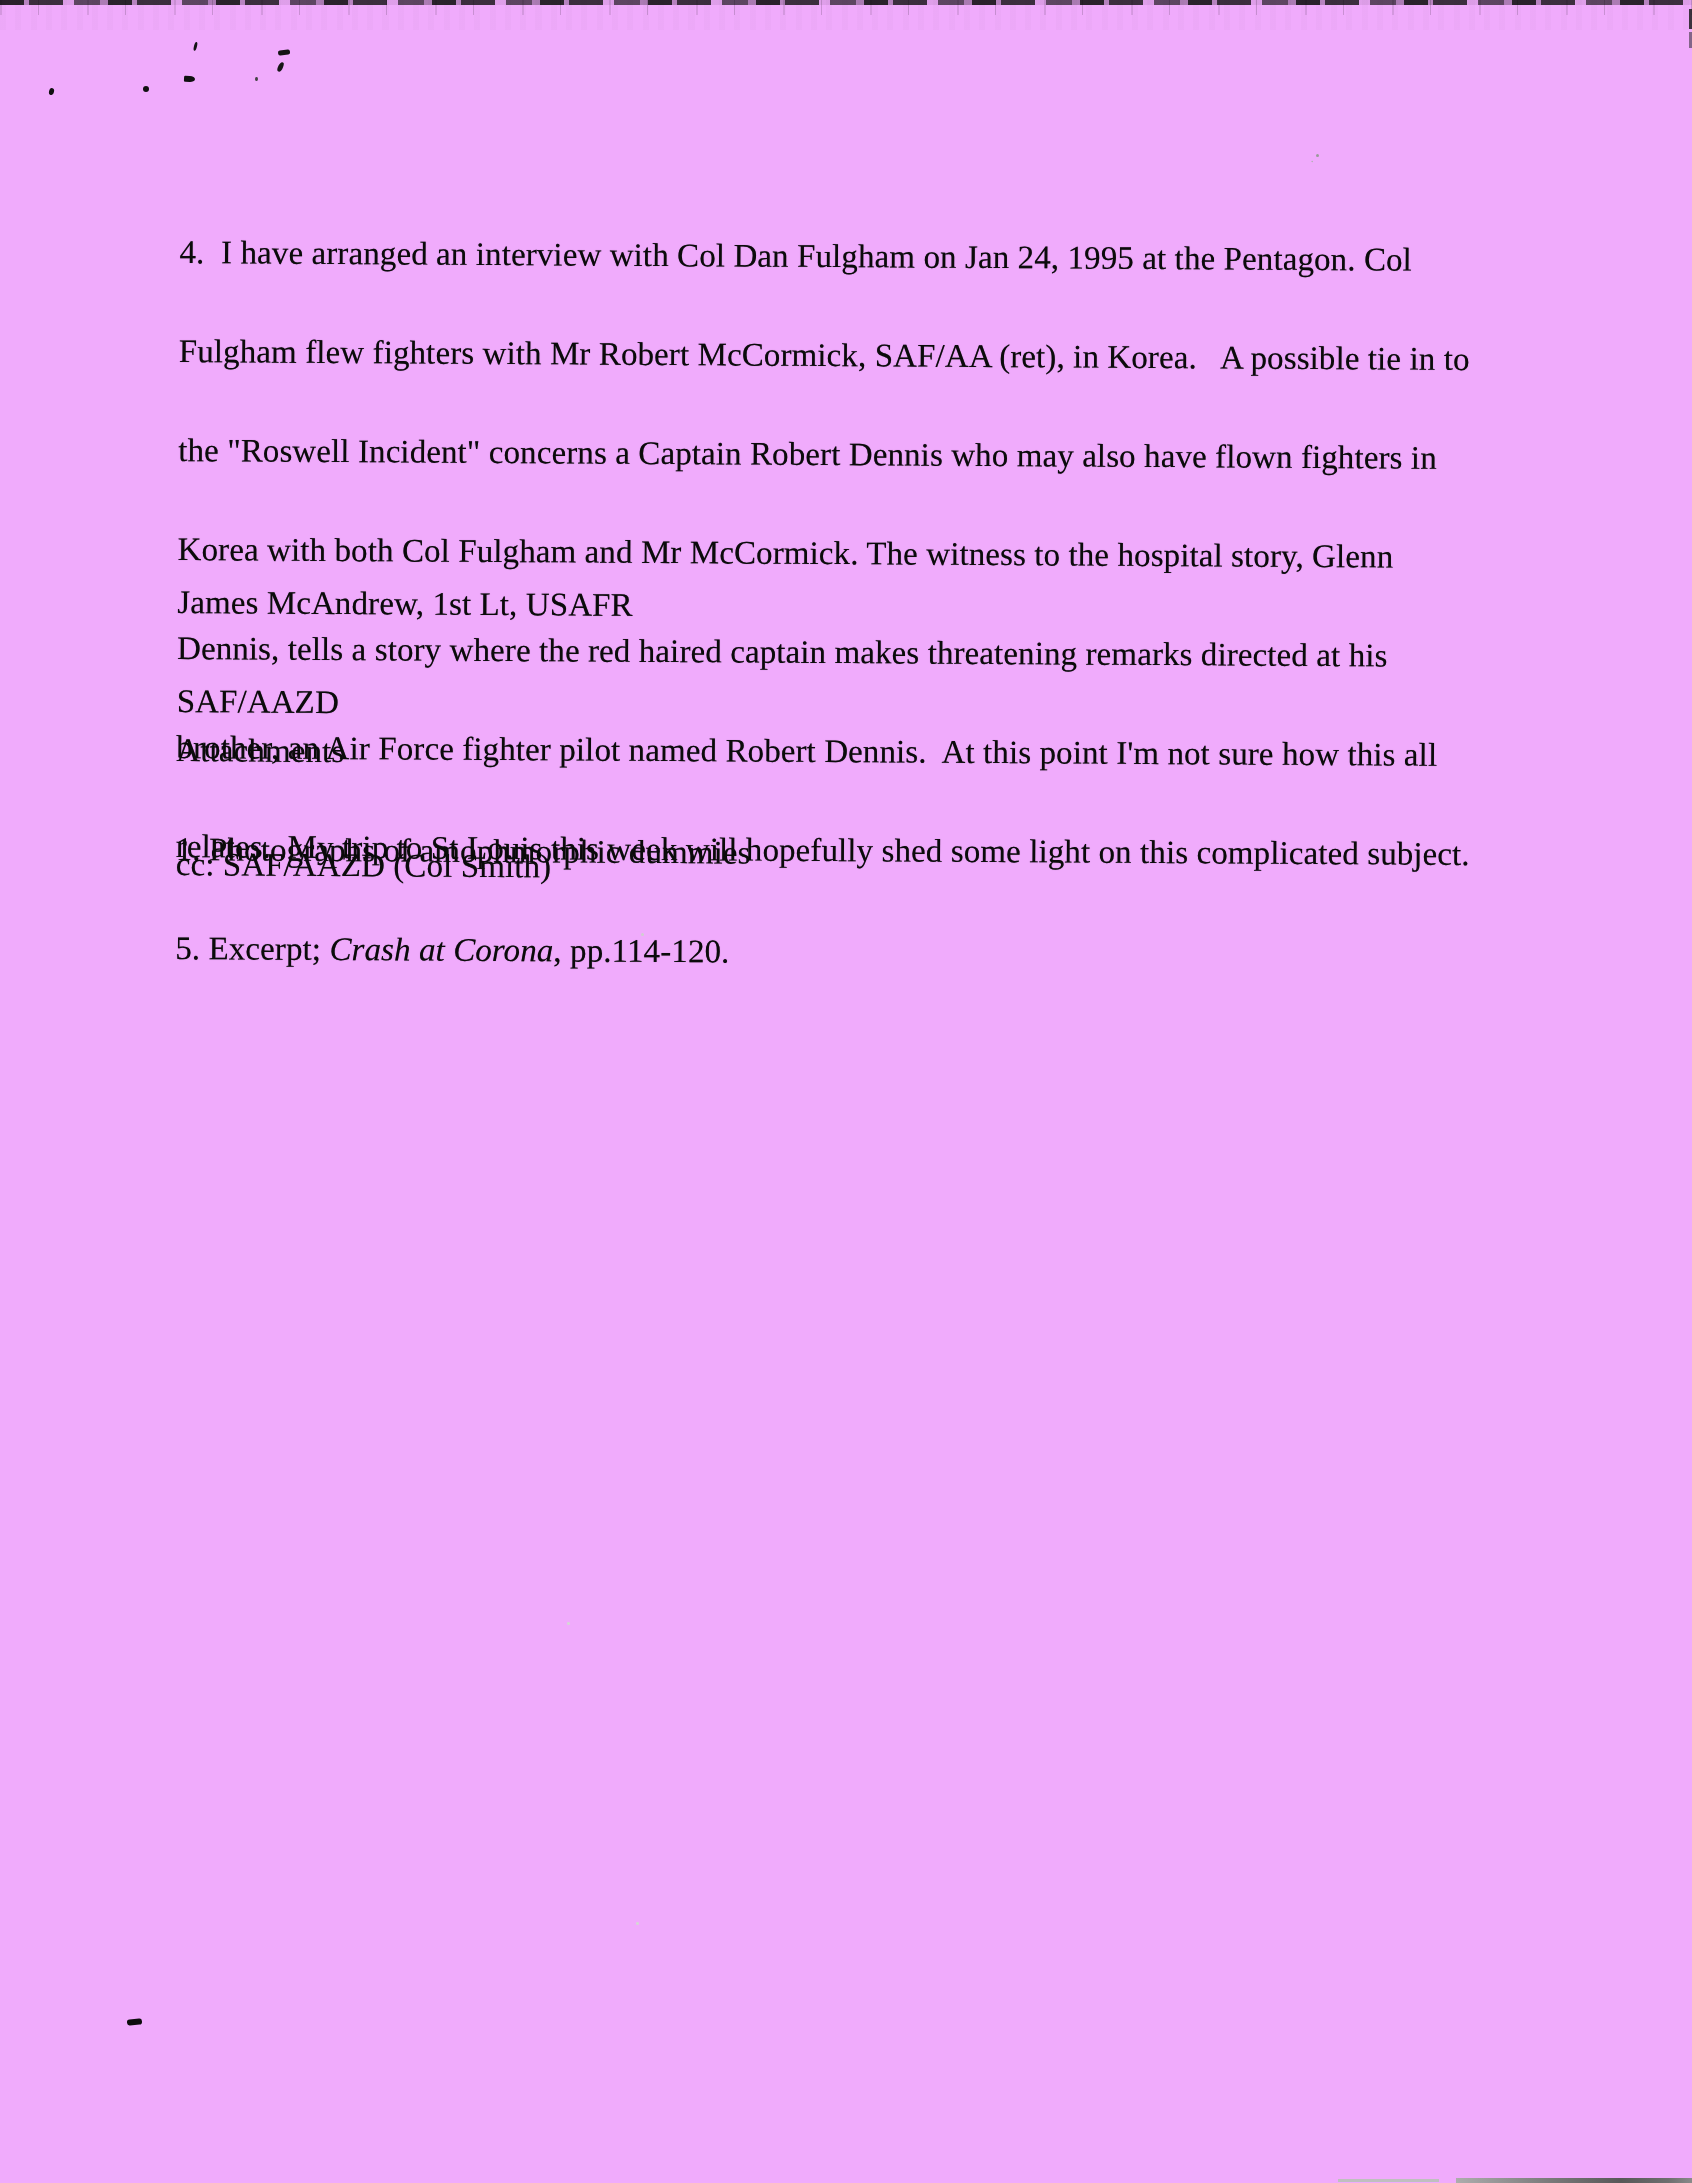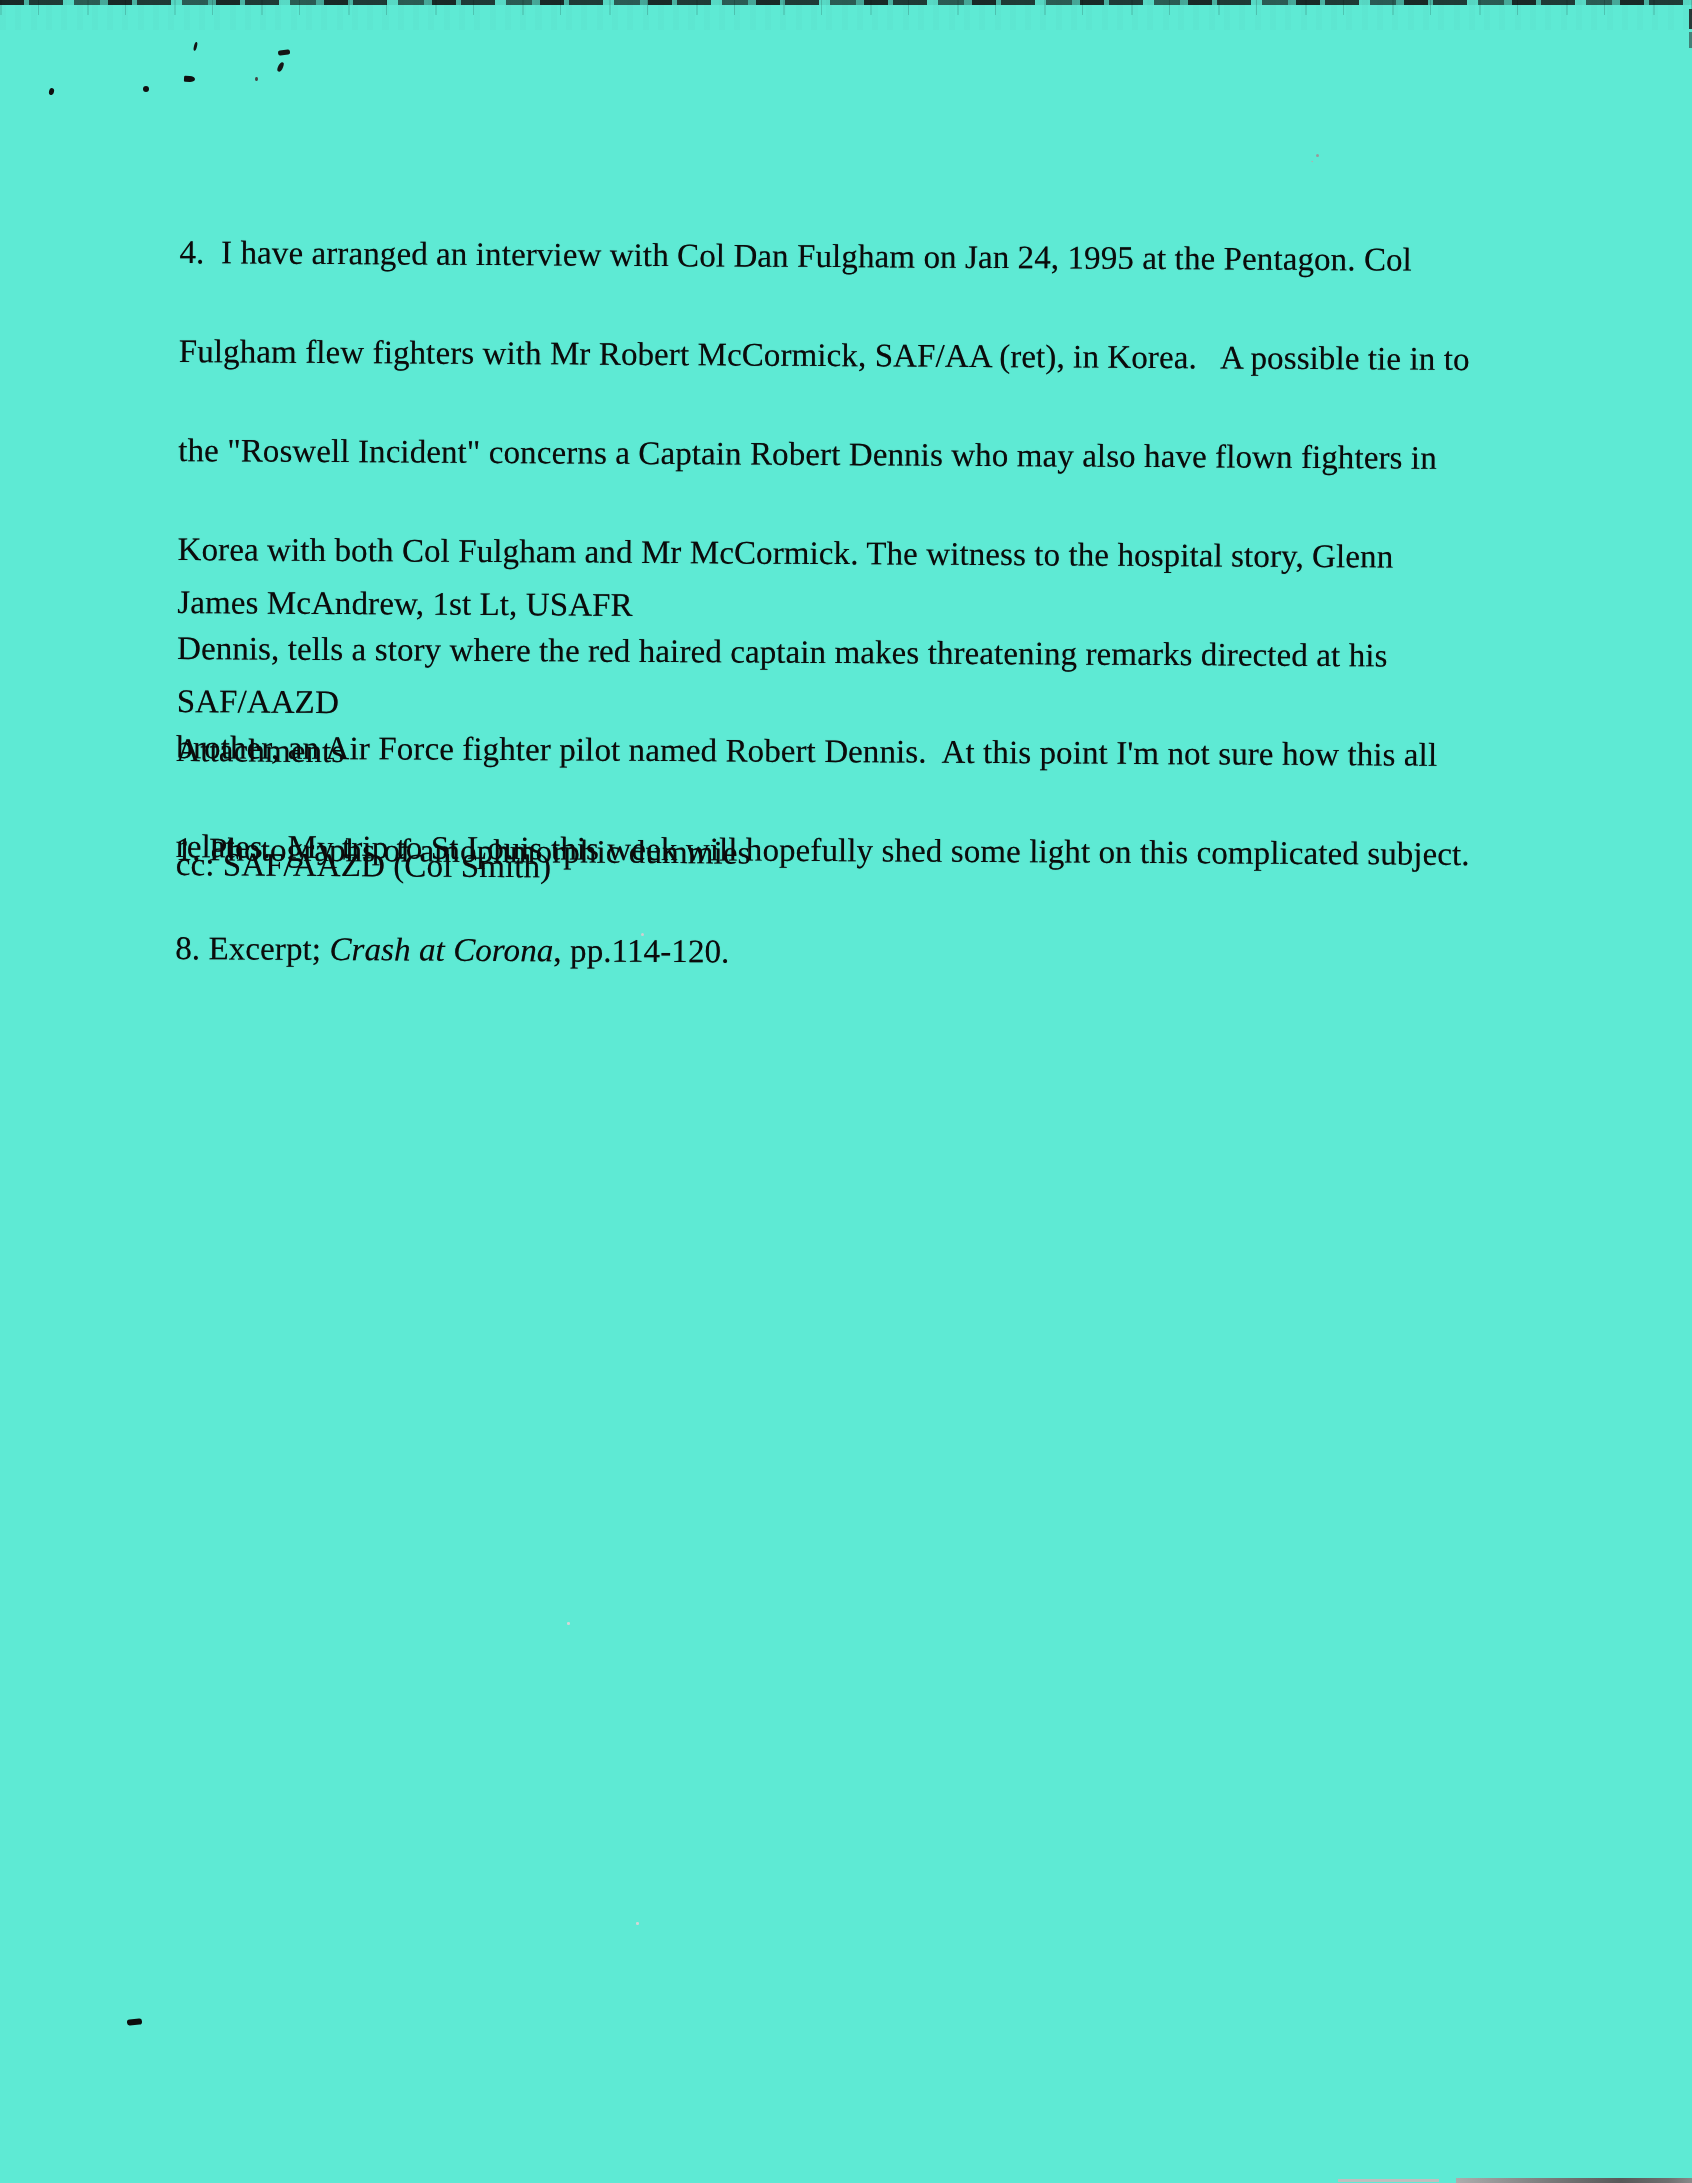--- a/index.html
+++ b/index.html
@@ -1,20 +1,20 @@
 <!DOCTYPE html>
 <html style="font-size:10.6px"><head>
 <meta charset="utf-8">
 <style>
   html, body { margin: 0; padding: 0; background: #ffffff; }
   .page {
     position: relative;
     width: 1692px;
     height: 2183px;
-    background: #5eead4;
+    background: #f0abfc;
     overflow: hidden;
     font-family: "Liberation Serif", serif;
     color: #0b0b0b;
   }
 
   
   .doc {
     position: absolute;
     left: 0; top: 0; right: 0; bottom: 0;
     transform: rotate(0.35deg);
@@ -123,21 +123,21 @@
     </div>
 
     <div class="block" id="sig">
       <div class="line">James McAndrew, 1st Lt, USAFR</div>
       <div class="line">SAF/AAZD</div>
     </div>
 
     <div class="block" id="attach">
       <div class="line">Attachments</div>
       <div class="line">1. Photographs of amophmorphic dummies</div>
-      <div class="line"><span>8. Excerpt; </span><span class="italic">Crash at Corona</span><span>, pp.114-120.</span></div>
+      <div class="line"><span>5. Excerpt; </span><span class="italic">Crash at Corona</span><span>, pp.114-120.</span></div>
     </div>
 
     <div class="block" id="cc">cc: SAF/AAZD (Col Smith)</div>
 
   </div>
 
   <div class="bottom-strip-a"></div>
   <div class="bottom-strip-b"></div>
 
 </div>

